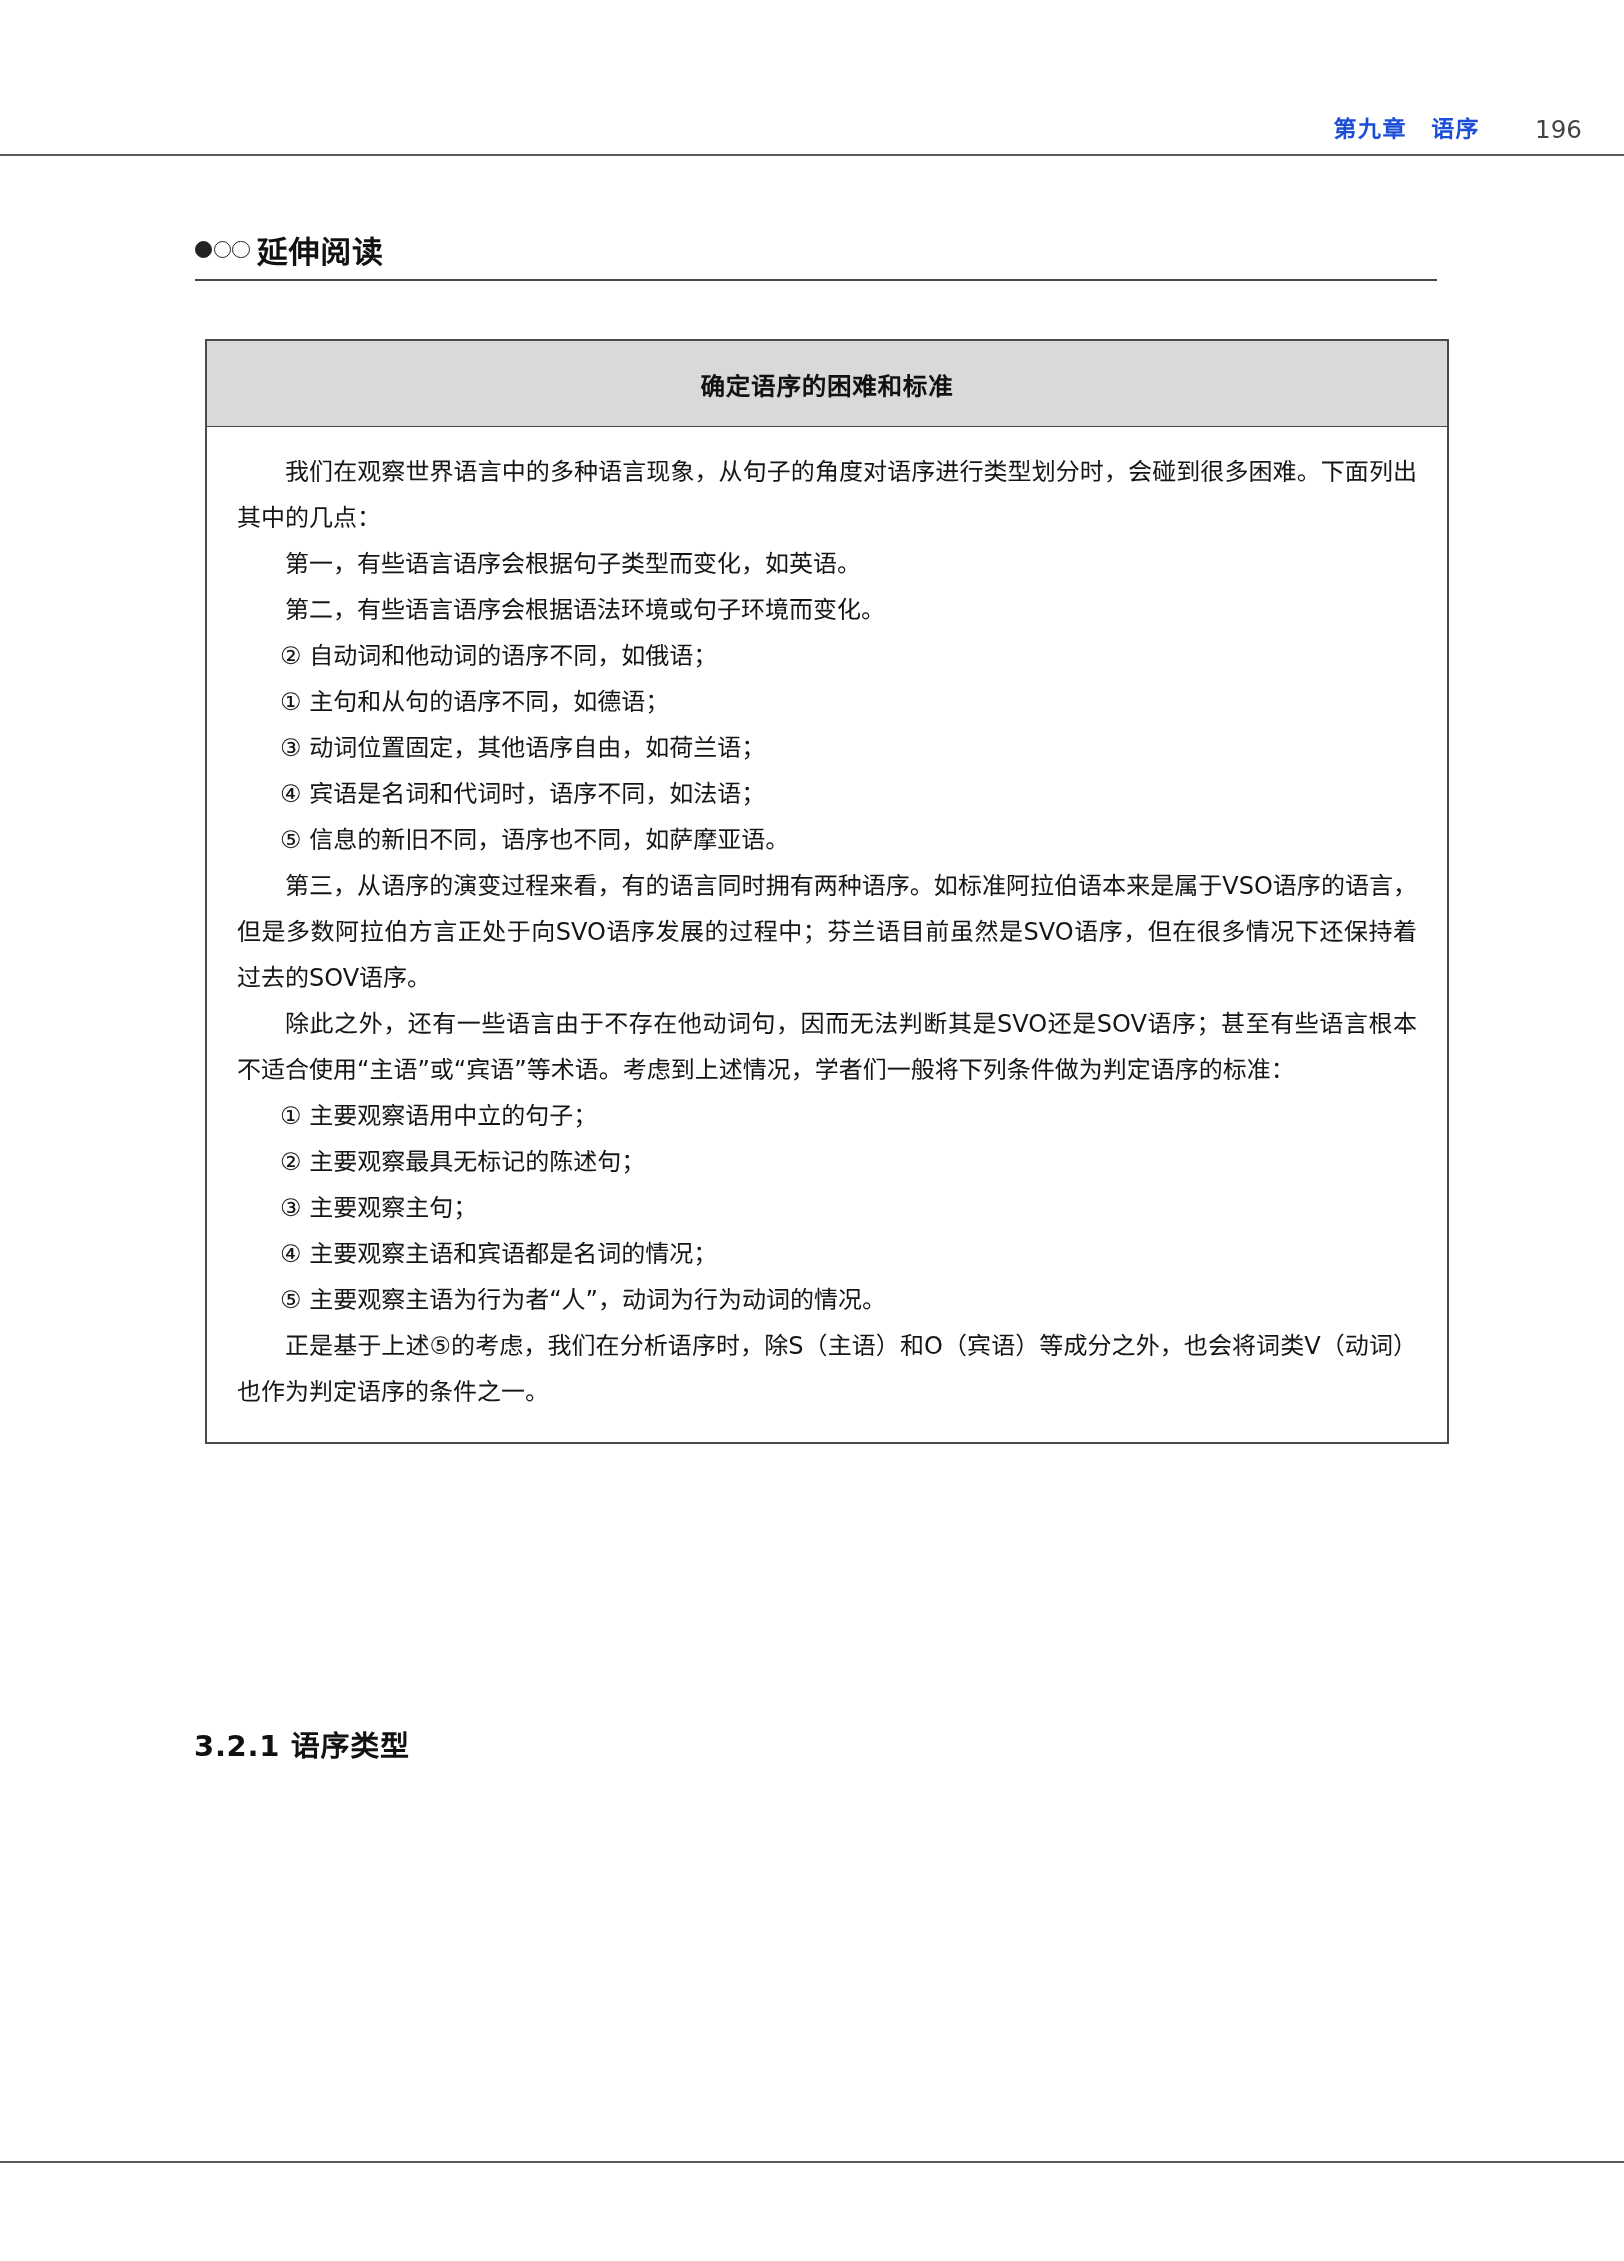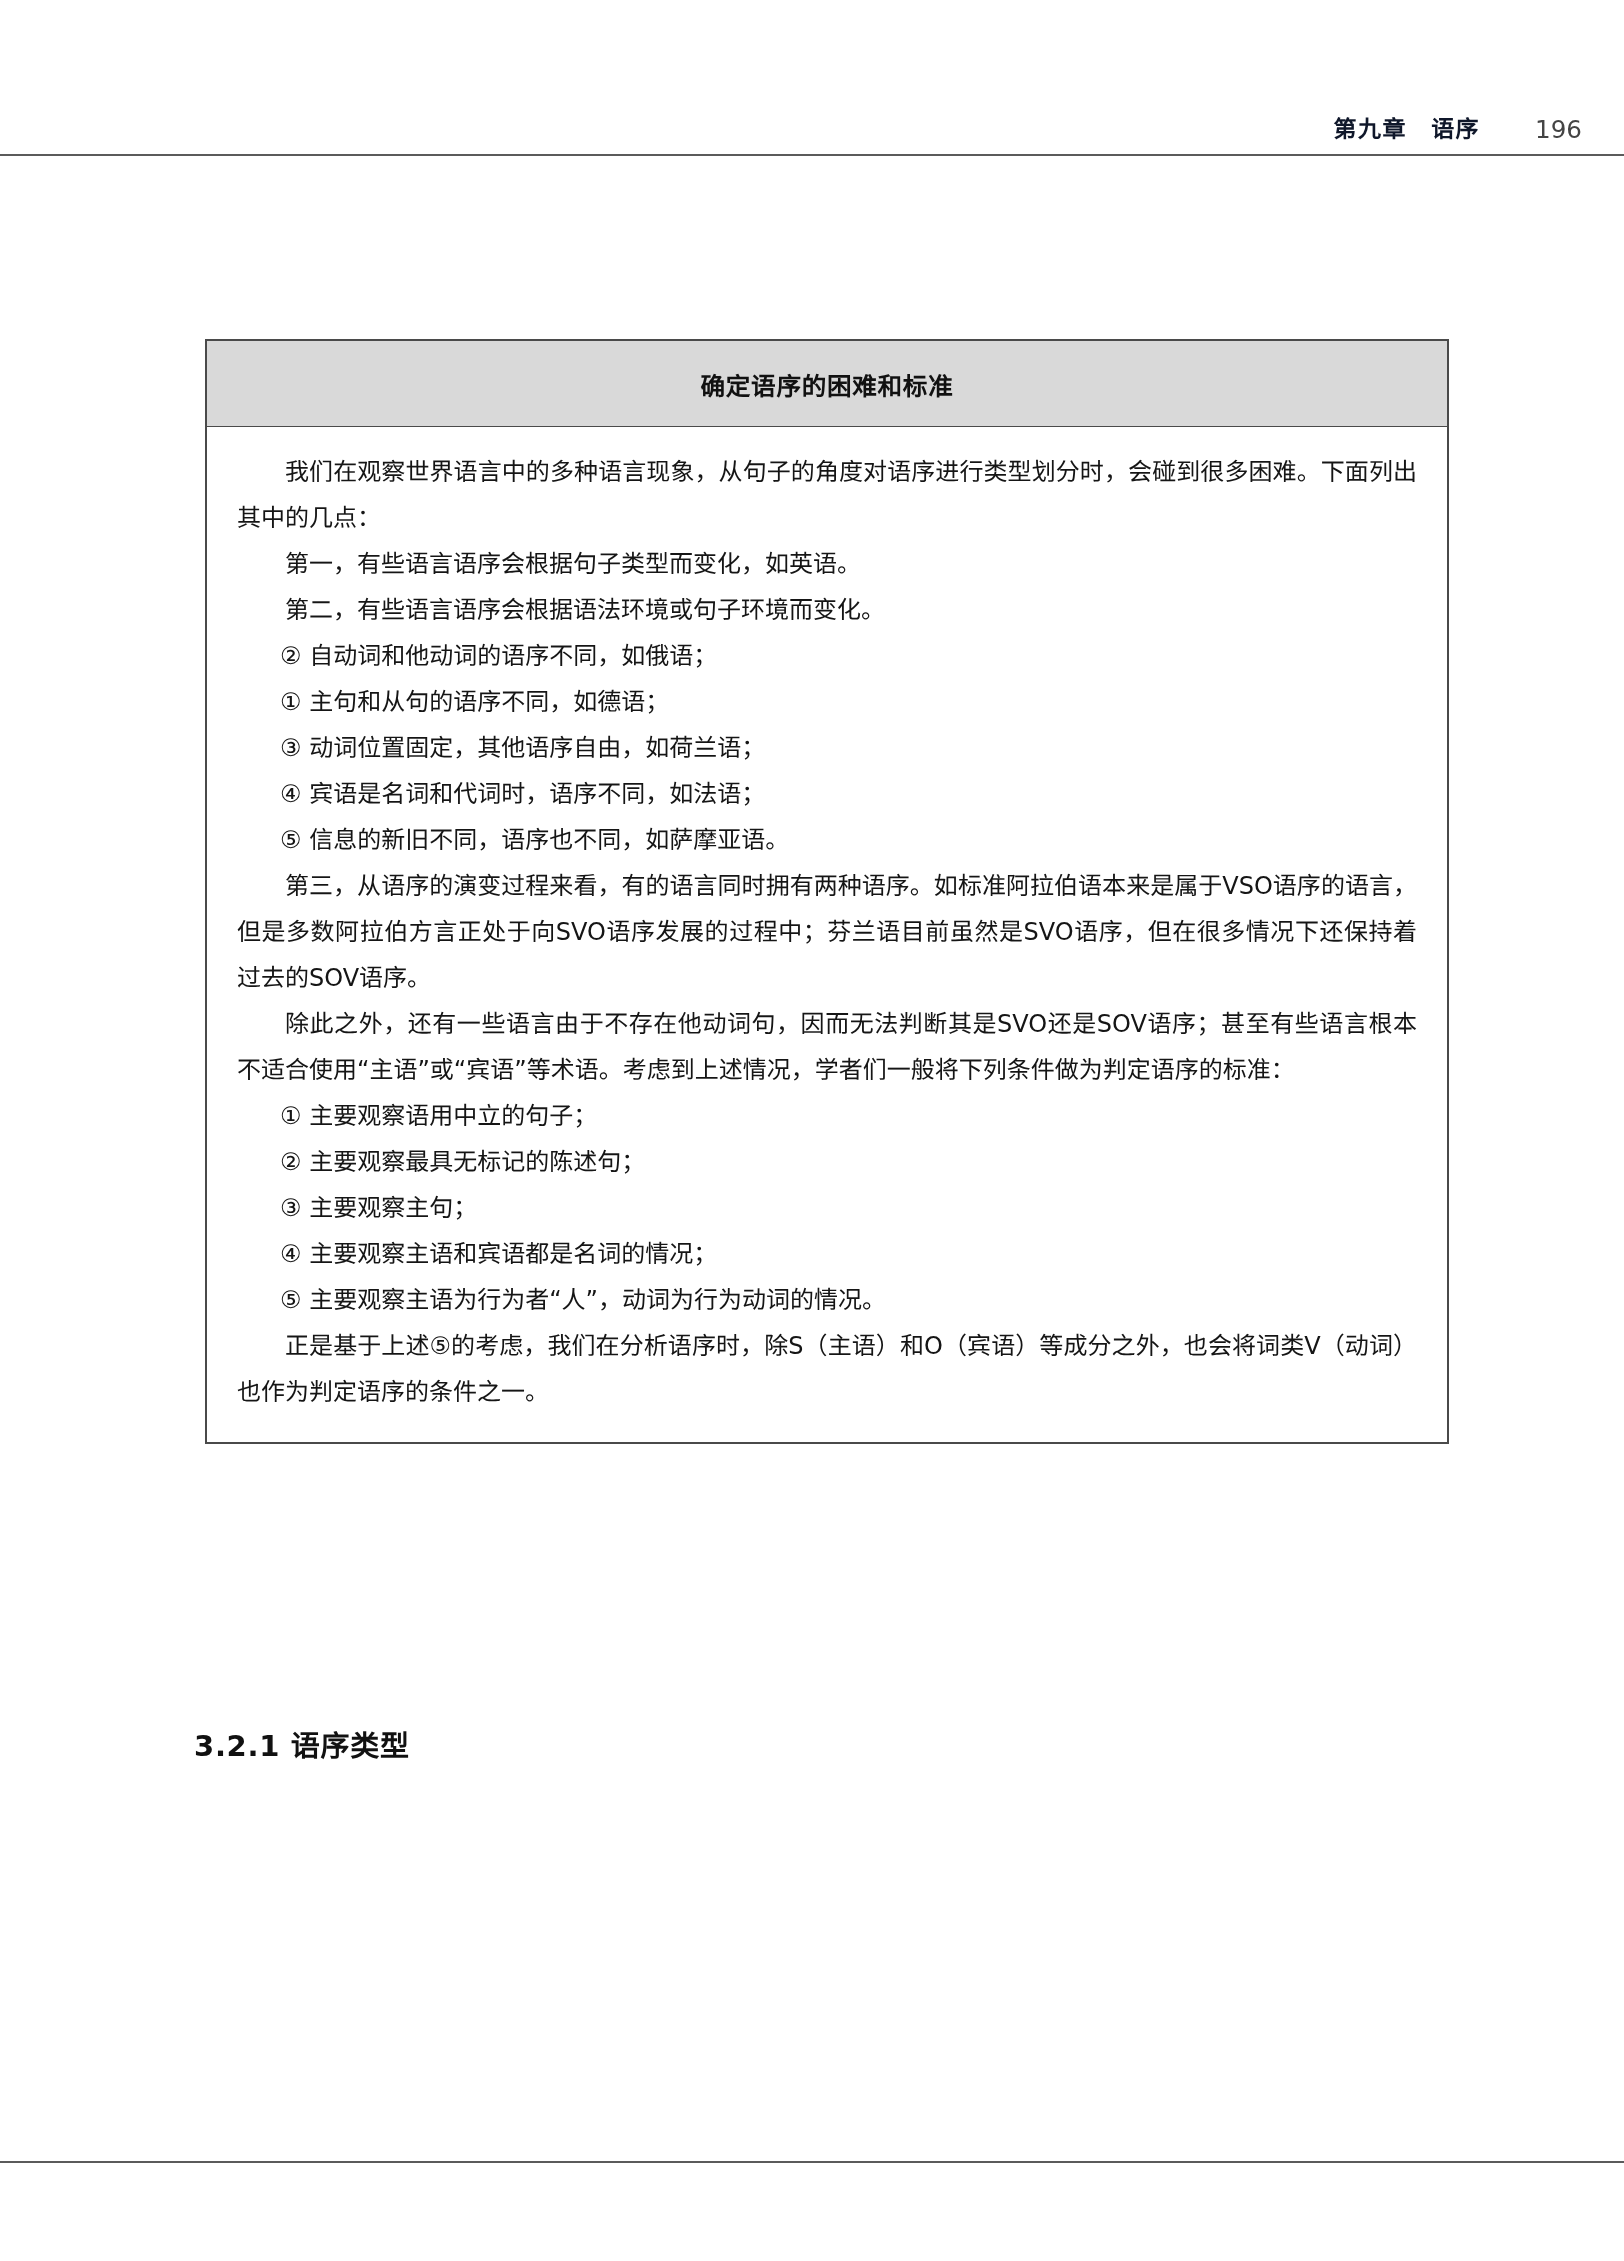--- a/index.html
+++ b/index.html
@@ -33,21 +33,21 @@
     display: flex;
     align-items: flex-end;
     justify-content: flex-end;
     padding-right: 43px;
     box-sizing: border-box;
   }
   .header-chapter {
     font-size: 23px;
     font-weight: bold;
     letter-spacing: 1.4px;
-    color: #0f172a;
+    color: #1d4ed8;
     margin-right: 51px;
   }
   .header-pageno {
     font-size: 24.6px;
     color: #444;
     min-width: 51px;
     text-align: right;
   }
   .header-rule {
     position: absolute;
@@ -198,20 +198,31 @@
 
 <div class="page">
 
   <div class="header">
     <span class="header-chapter">第九章　语序</span>
     <span class="header-pageno">196</span>
   </div>
   <div class="header-rule"></div>
   <div class="header-rule-right"></div>
 
+  <div class="extra-block">
+    <div class="extra-title-row">
+      <span class="dots">
+        <span class="dot filled"></span>
+        <span class="dot open"></span>
+        <span class="dot open"></span>
+      </span>
+      <span class="extra-title">延伸阅读</span>
+    </div>
+    <div class="extra-rule"></div>
+  </div>
 
   <div class="box">
     <div class="box-head">
       <span class="box-head-text">确定语序的困难和标准</span>
     </div>
     <div class="box-body">
       <p class="p indent">我们在观察世界语言中的多种语言现象，从句子的角度对语序进行类型划分时，会碰到很多困难。下面列出其中的几点：</p>
       <p class="p indent">第一，有些语言语序会根据句子类型而变化，如英语。</p>
       <p class="p indent">第二，有些语言语序会根据语法环境或句子环境而变化。</p>
       <p class="p sub">②  自动词和他动词的语序不同，如俄语；</p>

